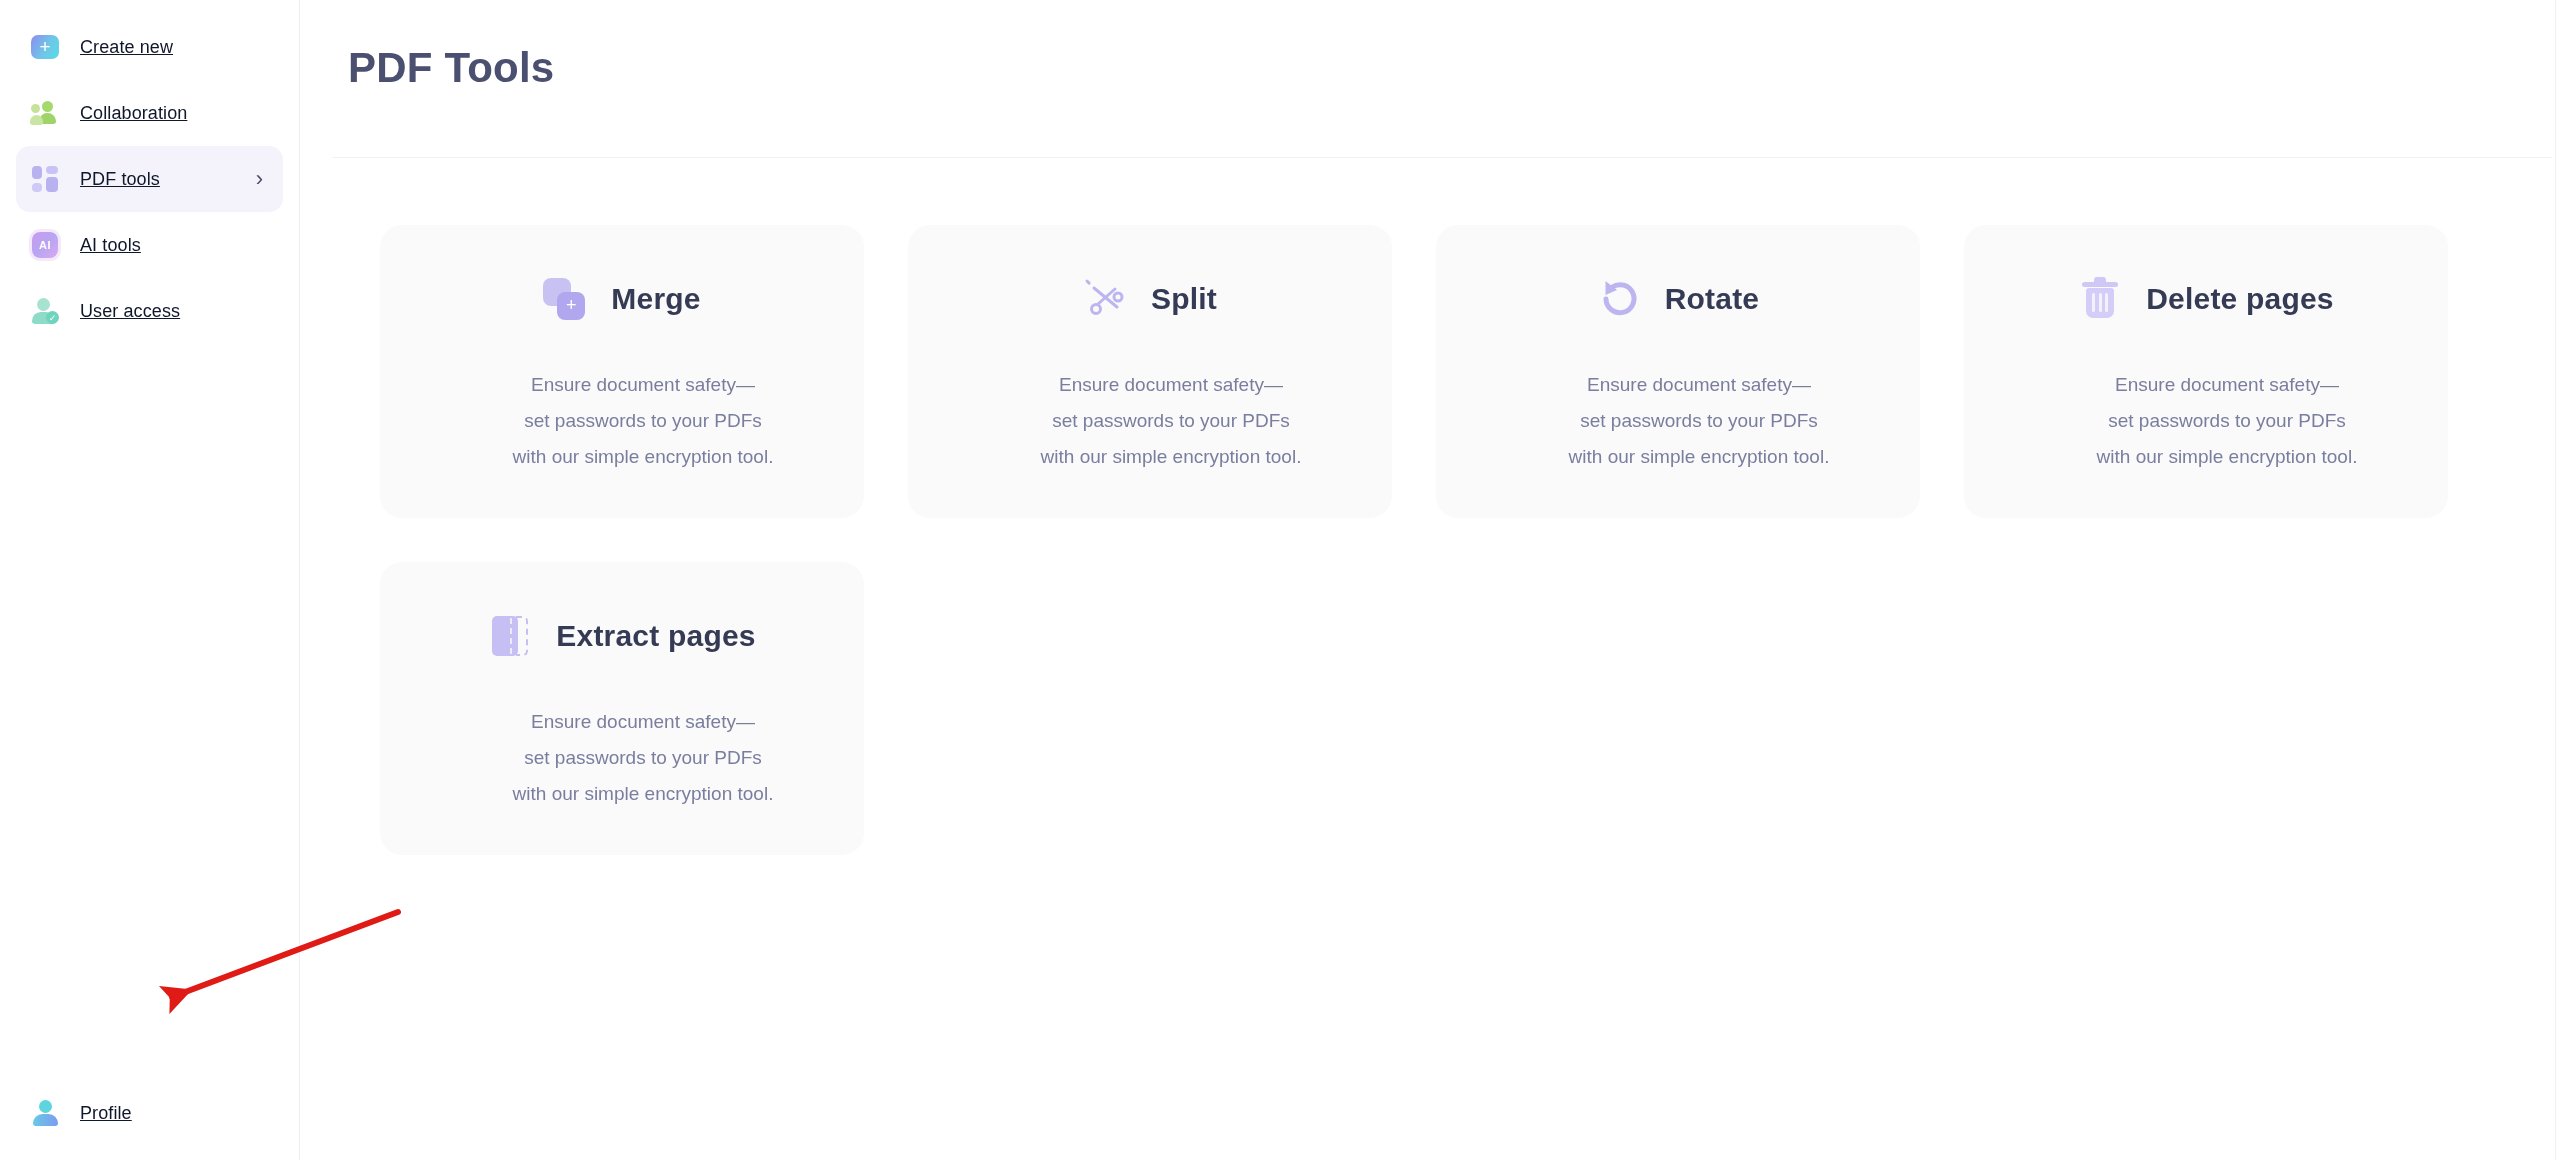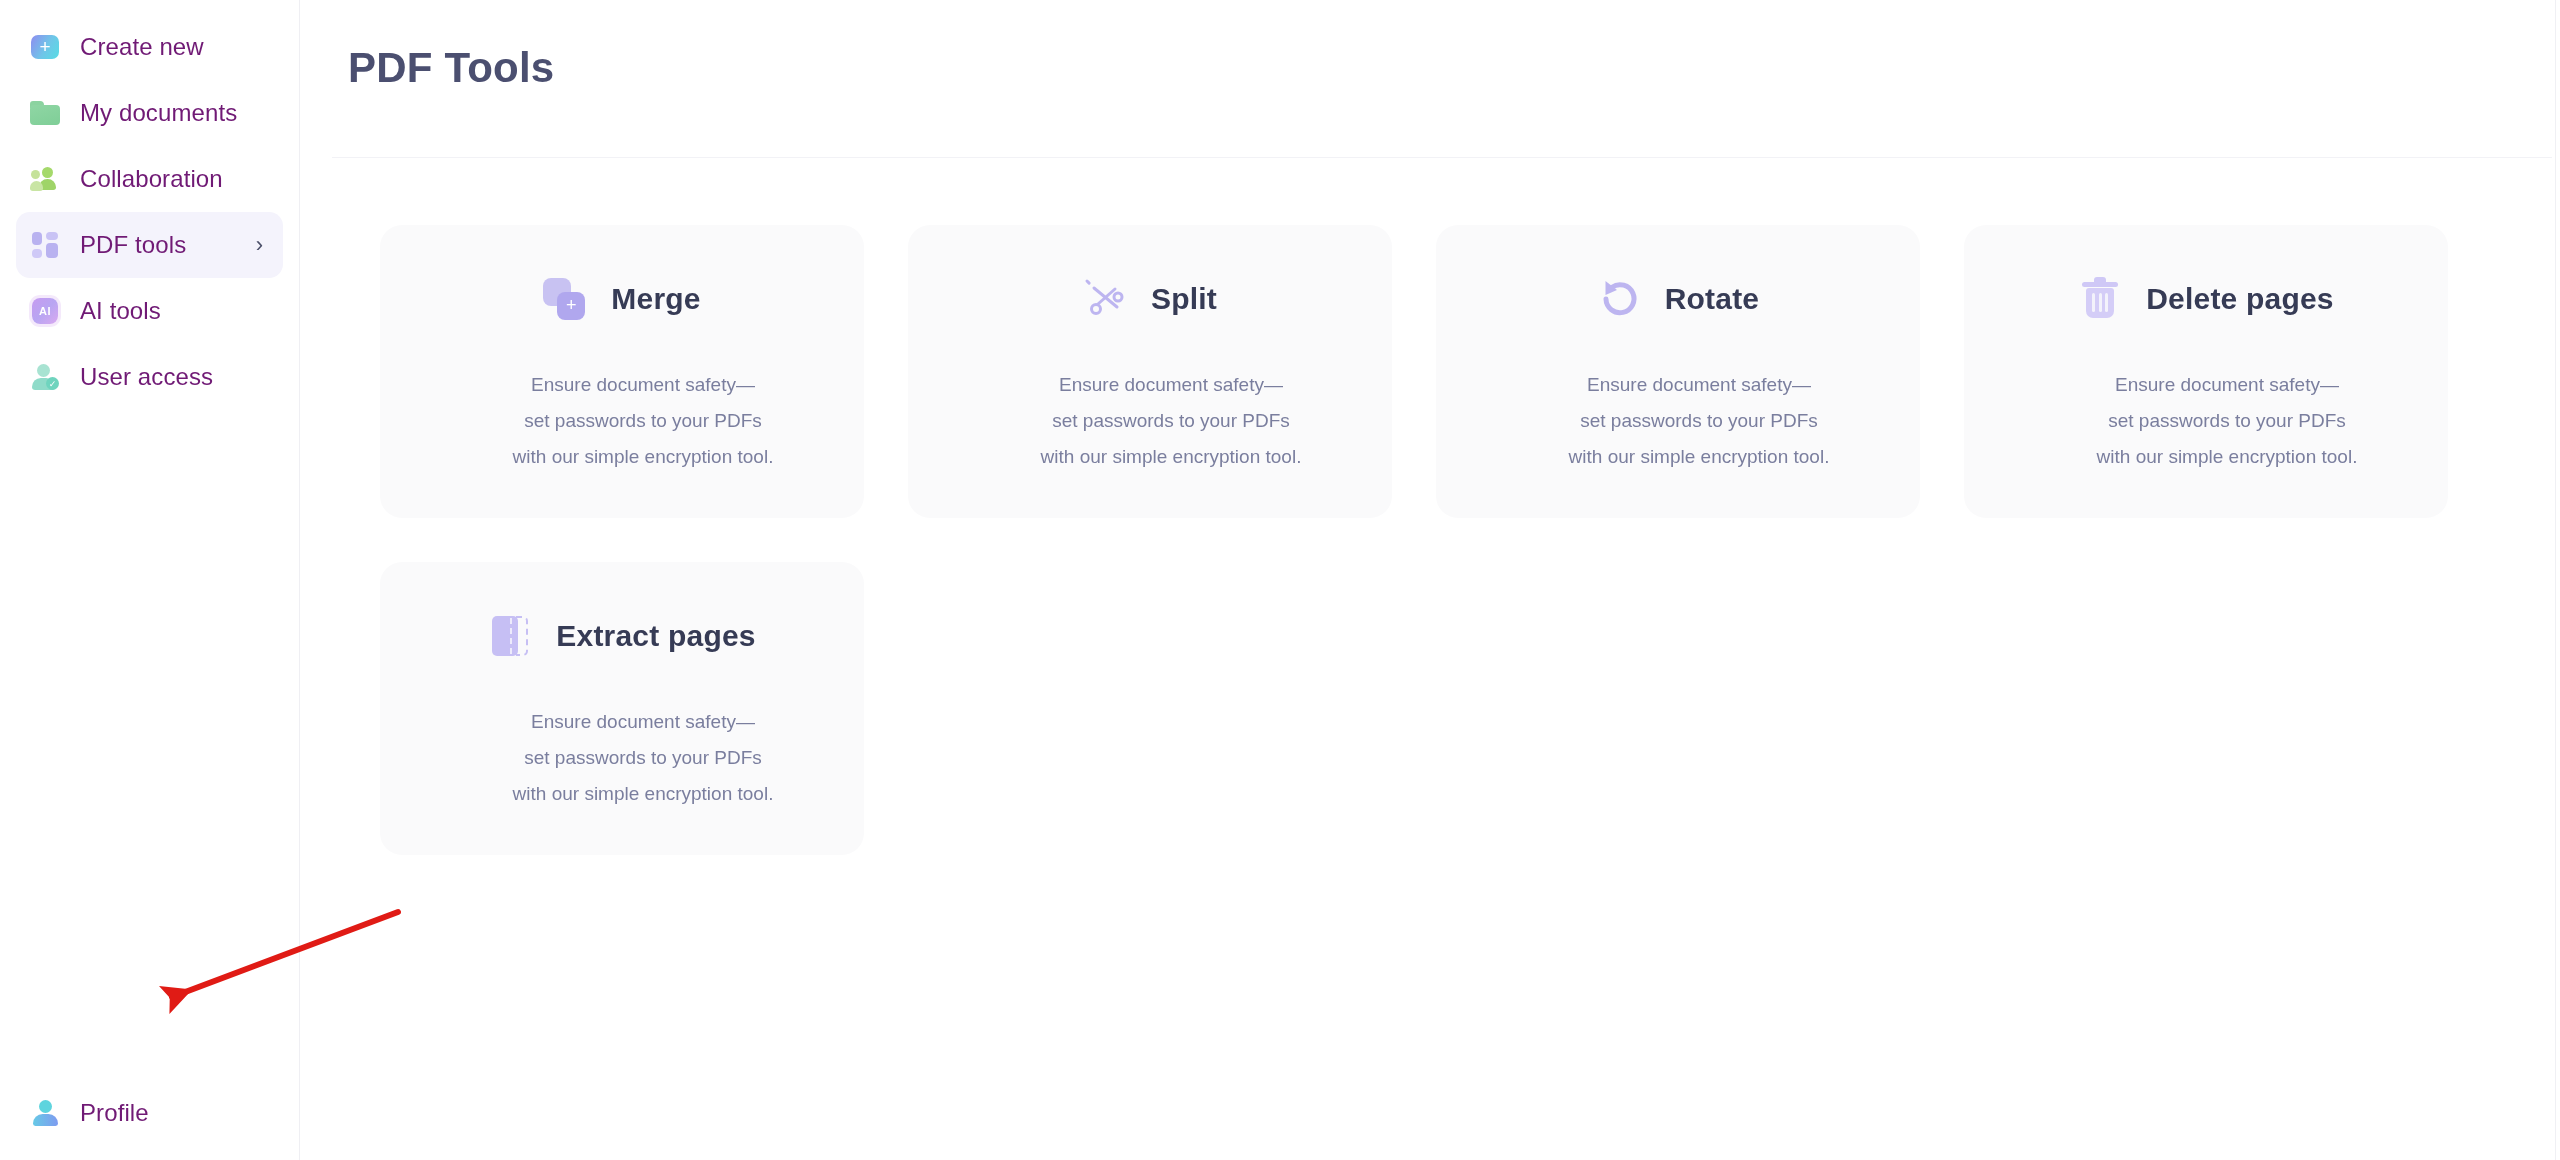--- a/index.html
+++ b/index.html
@@ -32,24 +32,25 @@
   }
   .nav-item.active { background: #F4F3FC; }
   .nav-icon {
     width: 30px; height: 30px;
     flex: 0 0 30px;
     margin-right: 20px;
     display: flex; align-items: center; justify-content: center;
     position: relative;
   }
   .nav-label {
-    font-size: 24px;
-    color: #701a75;
+    font-size: 18px;
+    color: #0f172a;
     letter-spacing: .1px;
     white-space: nowrap;
+    text-decoration: underline;
   }
   .nav-chevron {
     margin-left: auto;
     font-size: 22px;
     color: #4B4F69;
     line-height: 1;
   }
 
   
   .ic-create {
@@ -178,29 +179,20 @@
 
       <div class="nav-item">
         <span class="nav-icon">
           <span class="ic-create">
               <span class="plus">+</span>
             </span>
         </span>
         <span class="nav-label">Create new</span>
       </div>
 
-      <div class="nav-item">
-        <span class="nav-icon">
-          <span class="ic-folder">
-              <span class="tab"></span>
-              <span class="body"></span>
-            </span>
-        </span>
-        <span class="nav-label">My documents</span>
-      </div>
 
       <div class="nav-item">
         <span class="nav-icon">
           <span class="ic-collab">
               <span class="h1"></span>
               <span class="h2"></span>
               <span class="b1"></span>
               <span class="b2"></span>
             </span>
         </span>

